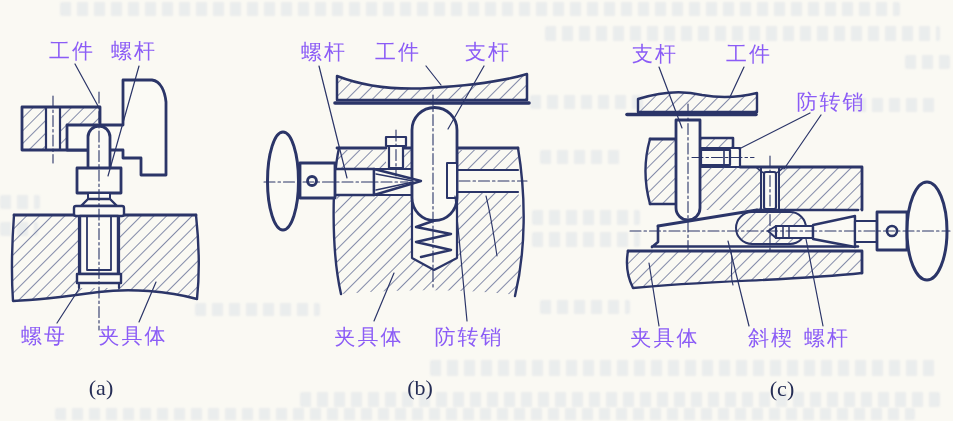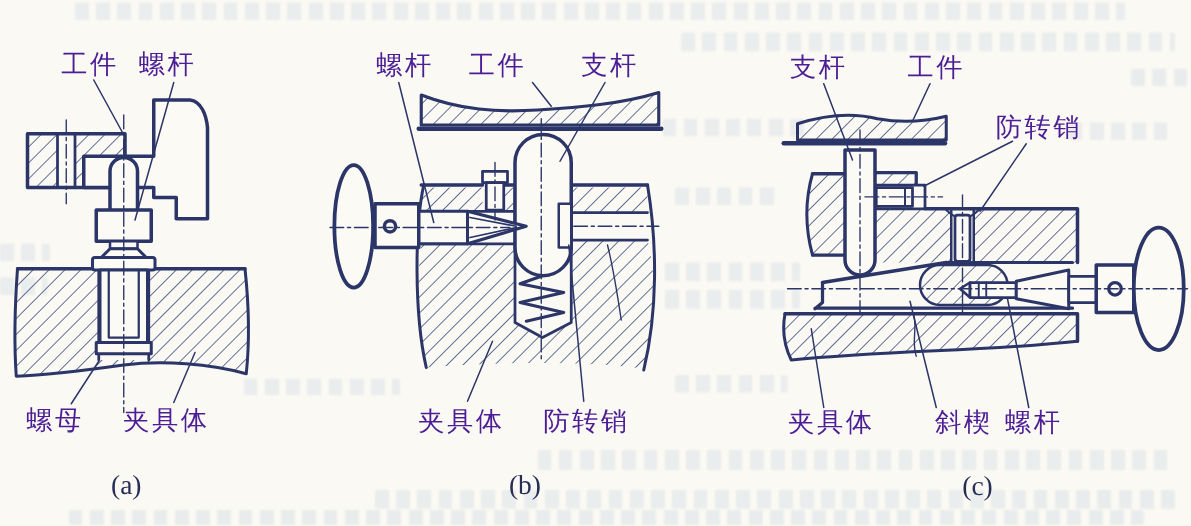--- a/index.html
+++ b/index.html
@@ -4,21 +4,21 @@
 <style>
   html,body{margin:0;padding:0;background:#e8e6e0;}
   .stage{
     position:relative;width:953px;height:421px;overflow:hidden;
     background:#faf9f3;
     font-family:"Liberation Serif","DejaVu Serif",serif;
   }
   svg{position:absolute;left:0;top:0;}
   .lbl{
     position:absolute;transform:translate(-50%,-50%);
-    font-size:21px;color:#4c1d95;letter-spacing:2px;white-space:nowrap;
+    font-size:21px;color:#8b5cf6;letter-spacing:2px;white-space:nowrap;
     font-family:"Liberation Serif","DejaVu Serif",serif;
   }
   .cap{
     position:absolute;transform:translate(-50%,-50%);
     font-size:22px;color:#262e56;white-space:nowrap;
     font-family:"Liberation Serif","DejaVu Serif",serif;
   }
   
   .g{
     position:absolute;border-radius:2px;opacity:.14;filter:blur(1px);

